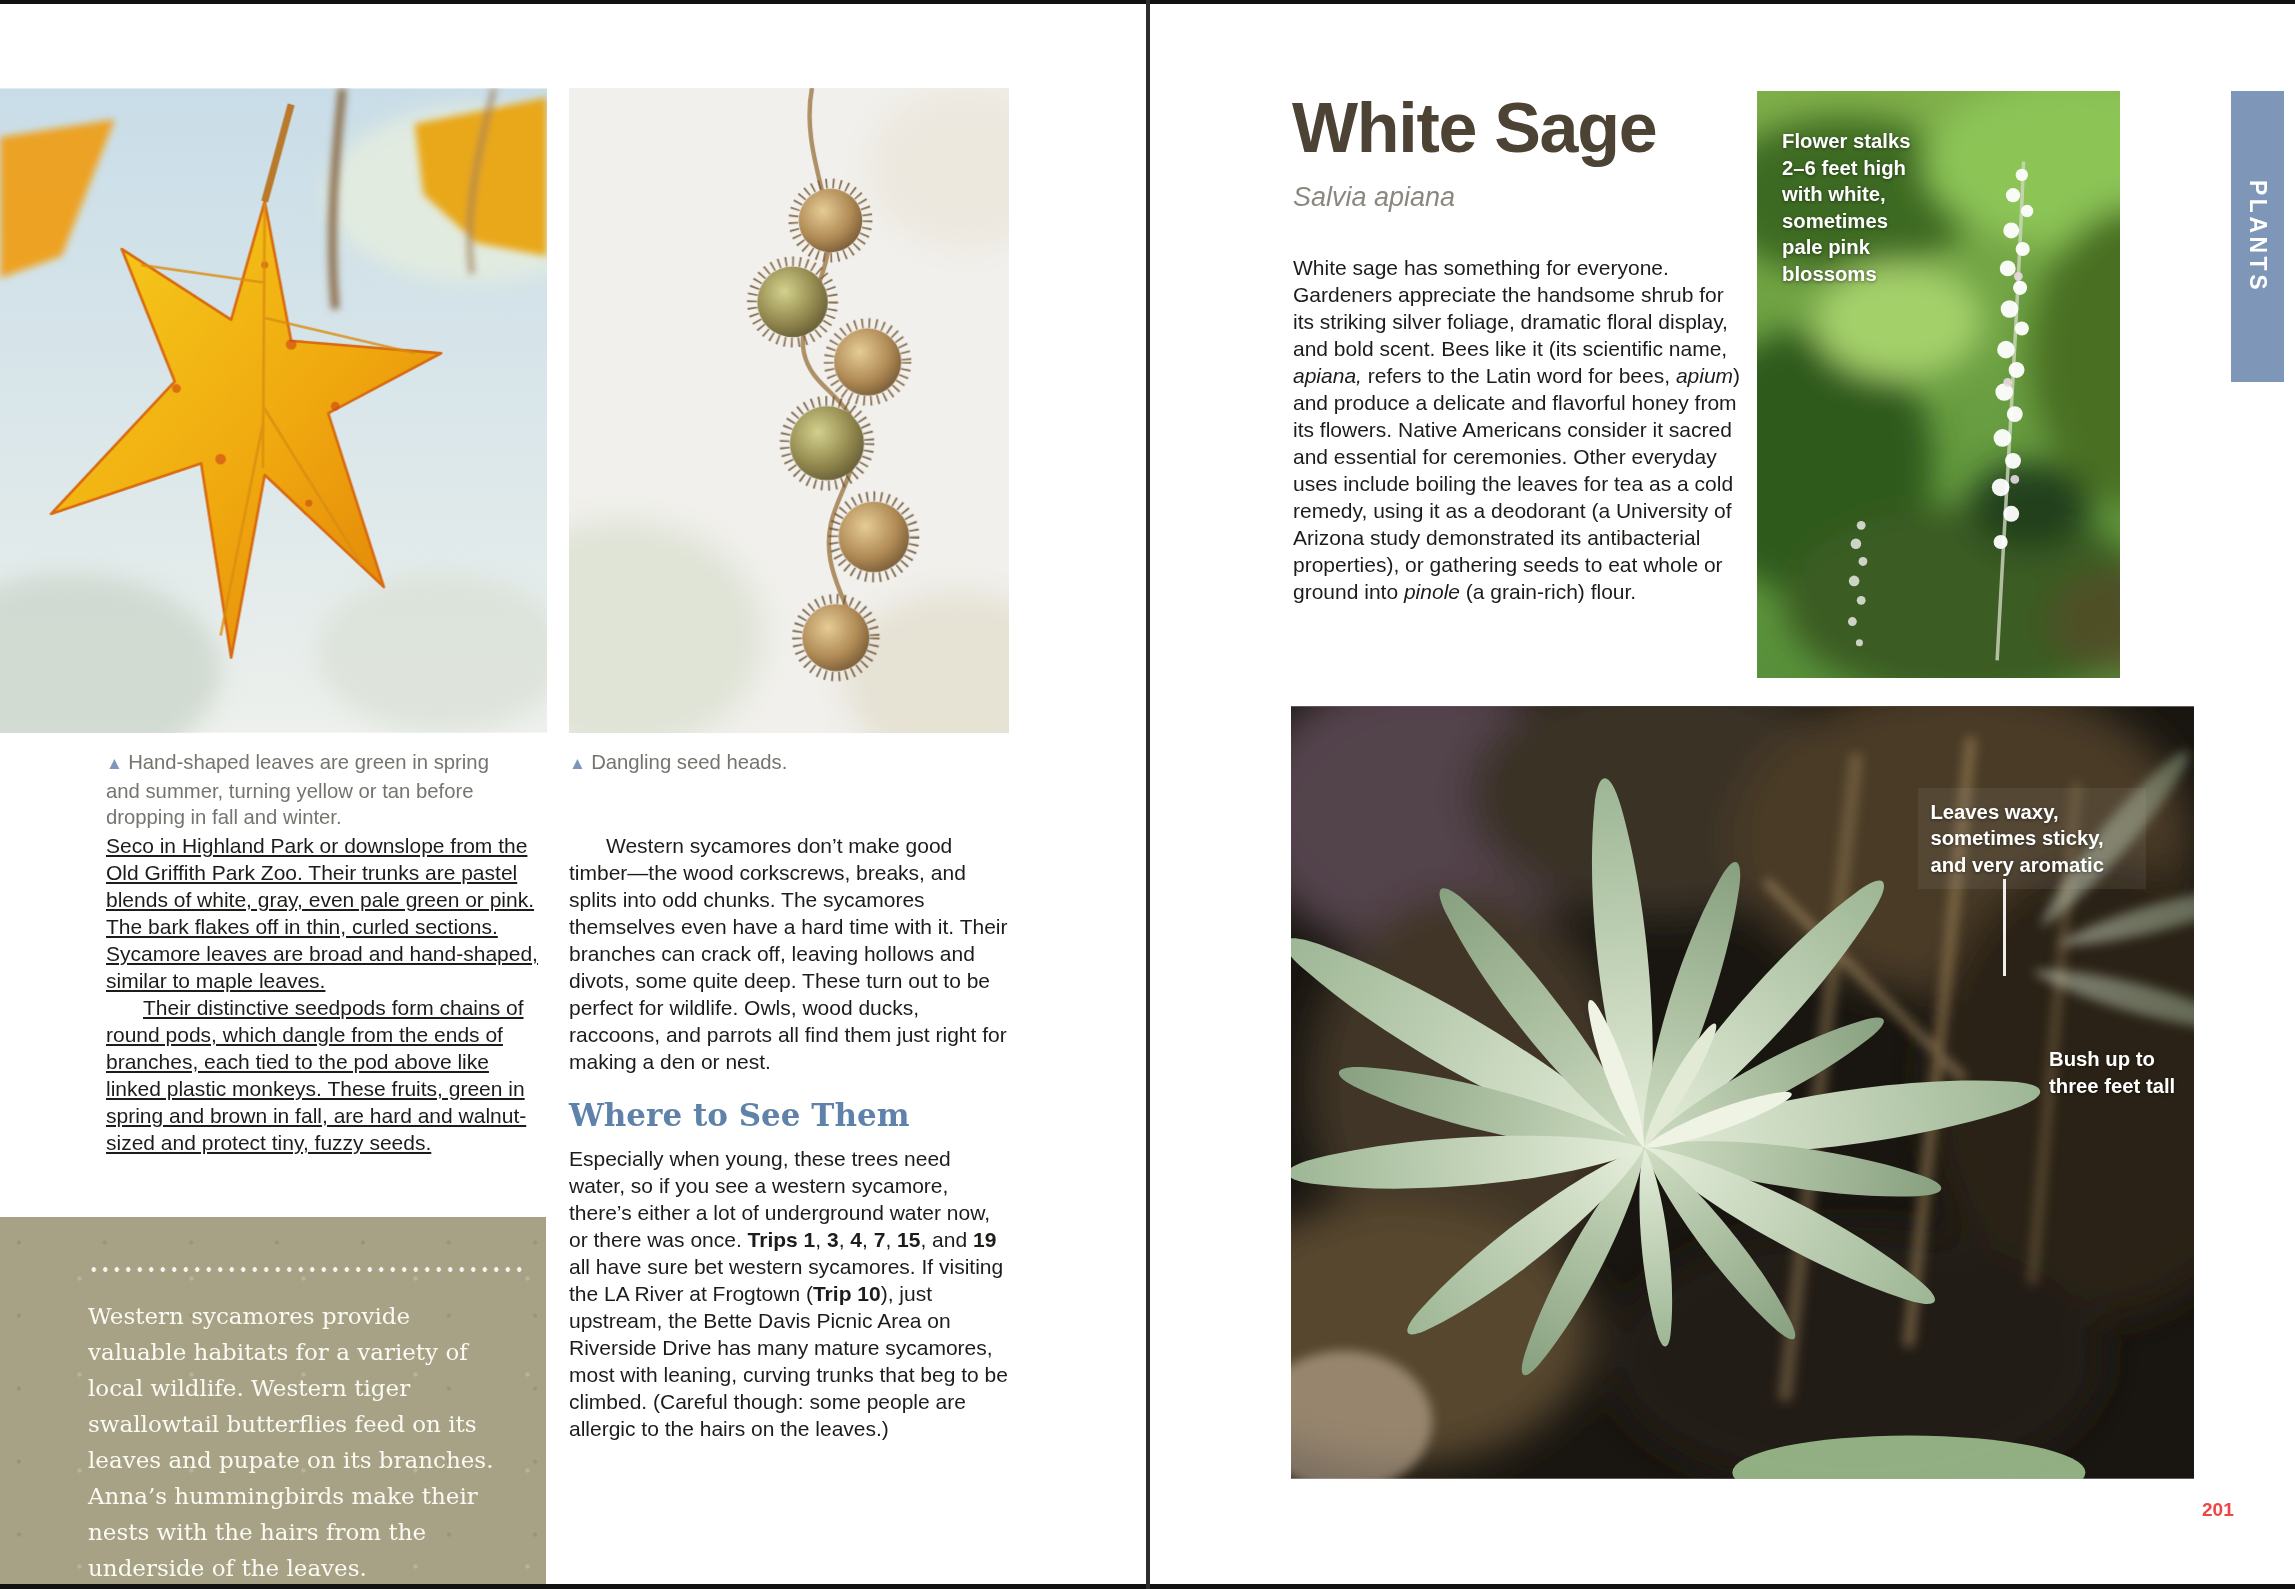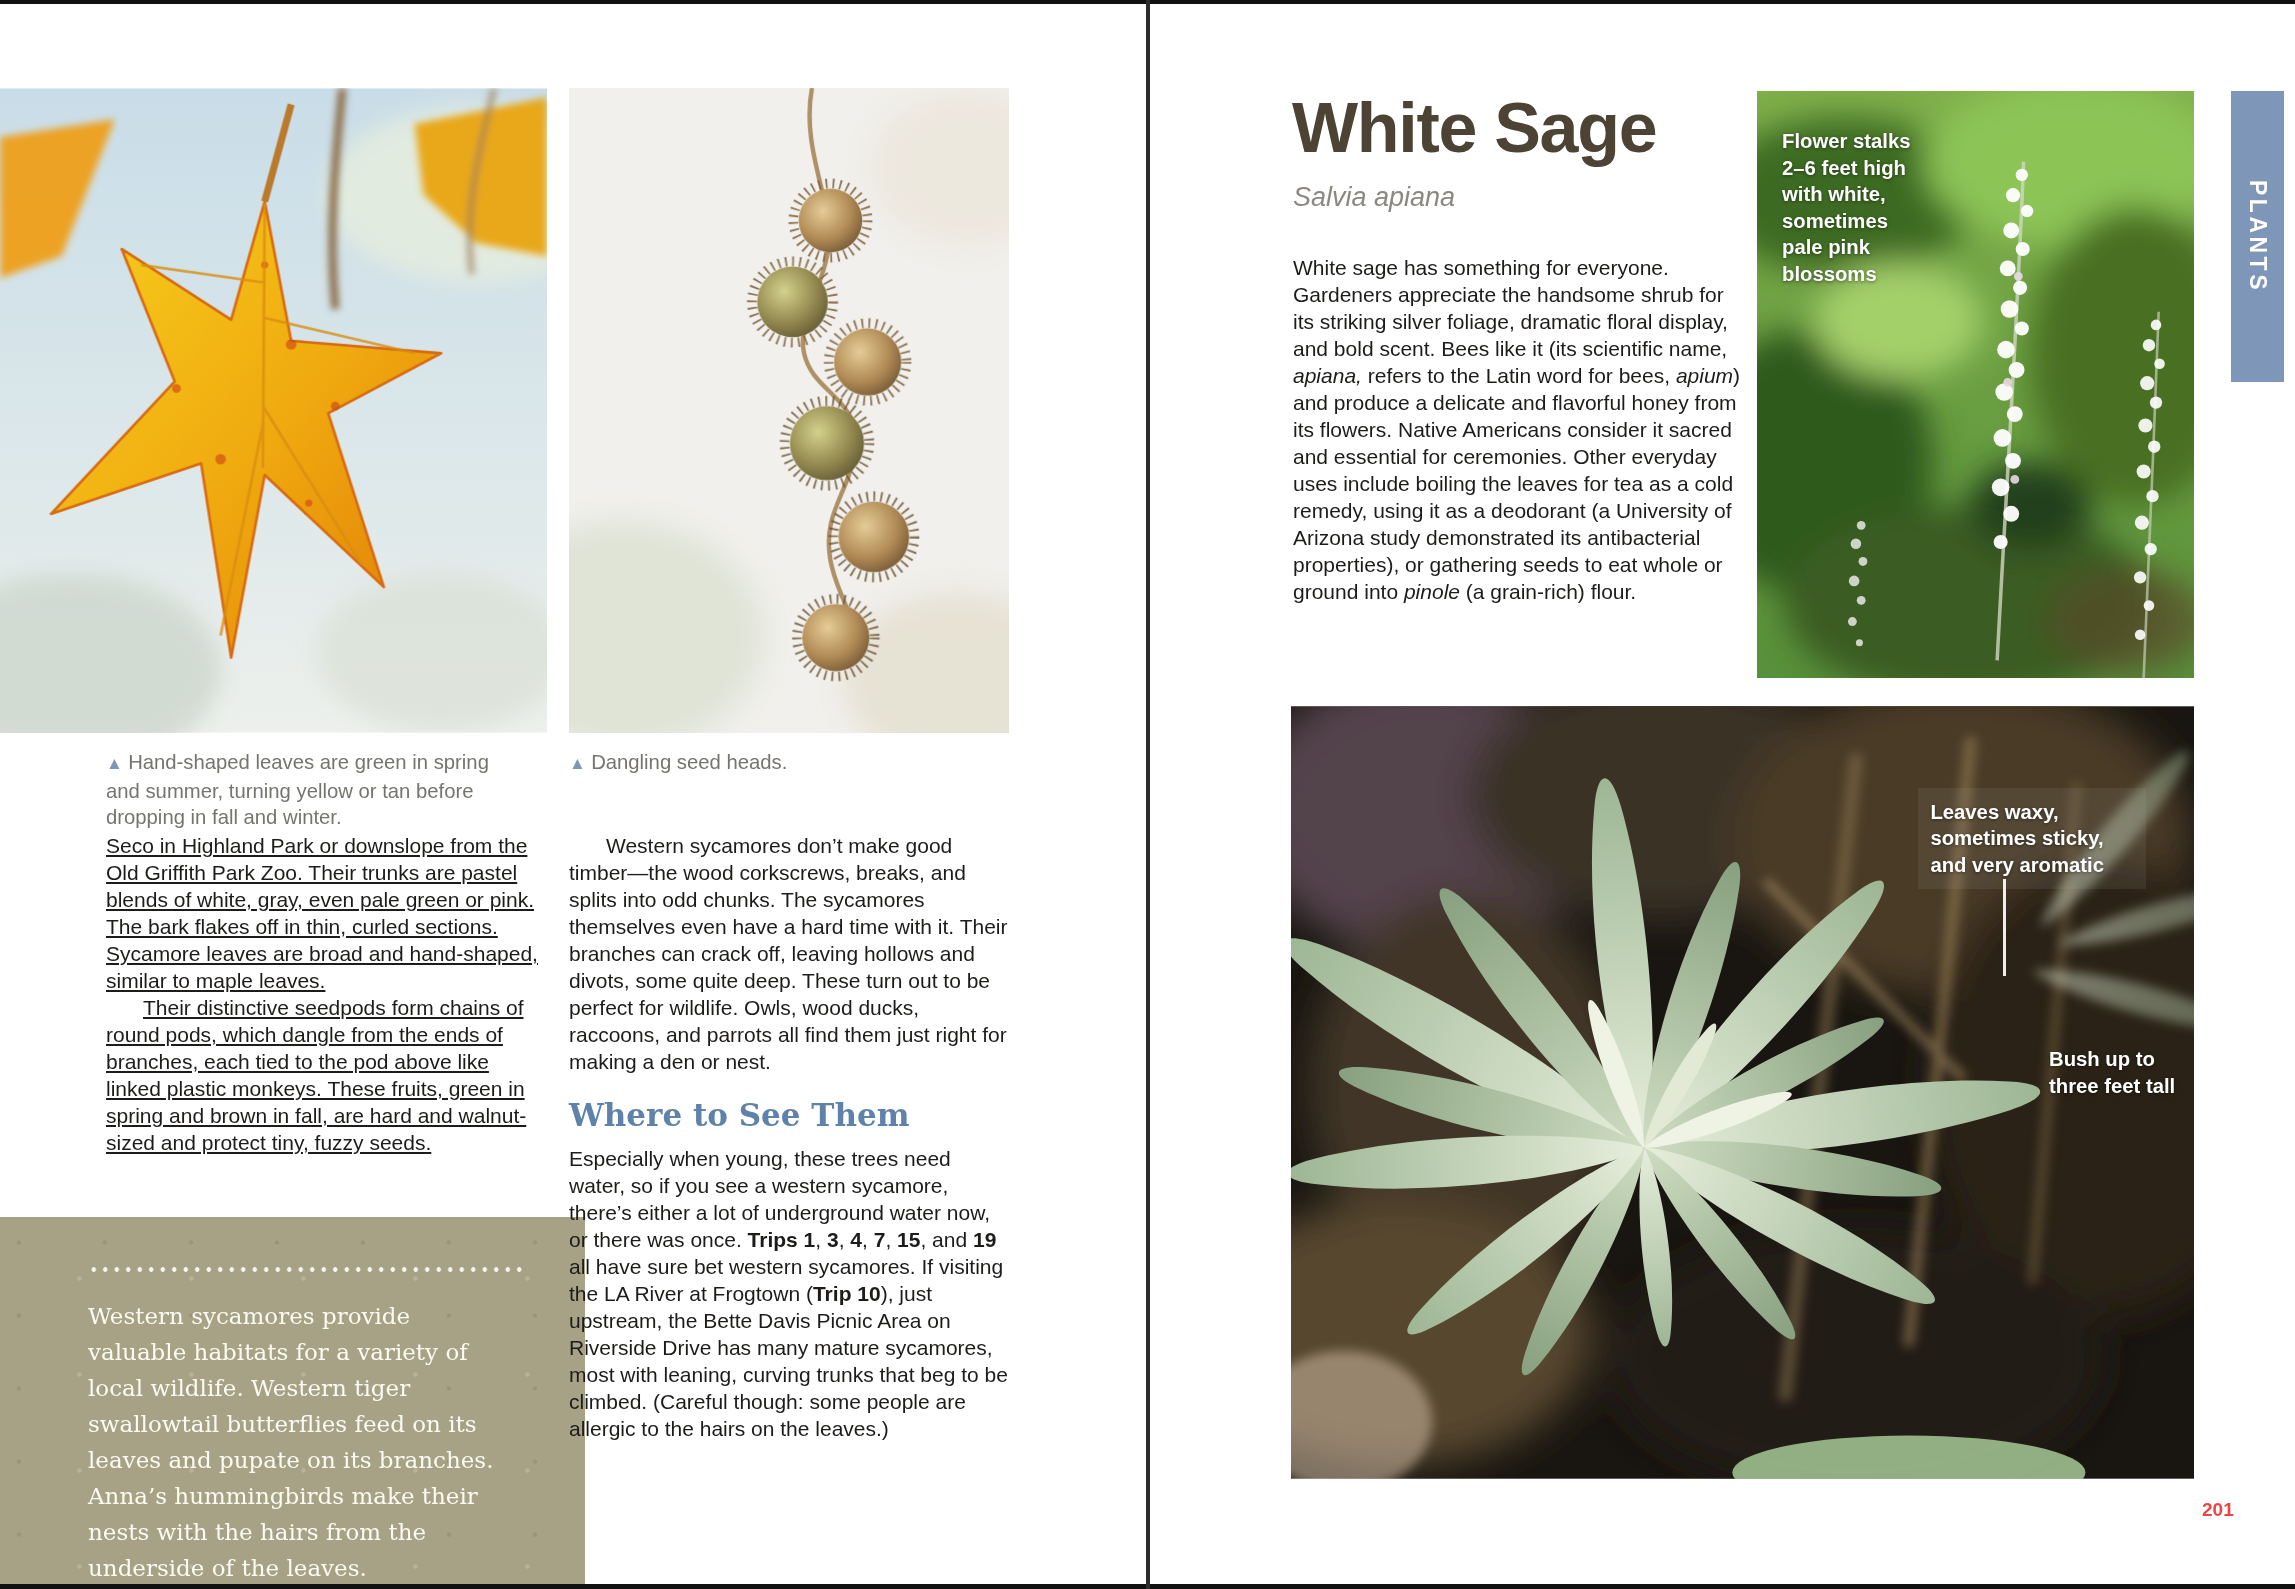--- a/index.html
+++ b/index.html
@@ -18,21 +18,21 @@
   .bodycol{position:absolute;font-size:21px;line-height:27px;color:#1d1c1a;}
   .bodycol p{margin:0;}
   .indent{text-indent:37px;}
 
   .h-see{font-family:"DejaVu Serif",serif;font-weight:700;color:#5e82aa;
          font-size:31px;line-height:35px;margin:23px 0 12.4px 0;}
 
   .sidebar{position:absolute;left:0;top:1217px;width:546px;height:367px;background:#a7a285;
            background-image:radial-gradient(circle at 22% 35%, rgba(120,110,80,.25) 1.8px, transparent 2.6px),
                             radial-gradient(circle at 71% 64%, rgba(235,230,210,.25) 1.8px, transparent 2.6px);
-           background-size:86px 73px, 112px 96px;padding-left:39px;}
+           background-size:86px 73px, 112px 96px;}
   .sidebar-dots{position:absolute;left:88px;top:49px;width:434px;height:7px;
            background-image:radial-gradient(circle, #f6f5ee 2.1px, transparent 2.6px);
            background-size:11.5px 7px;background-repeat:repeat-x;}
   .sidebar-text{position:absolute;left:88px;top:81px;width:426px;
            font-family:"DejaVu Serif",serif;font-size:23px;line-height:36px;color:#fbfaf3;}
 
   .ws-title{position:absolute;left:1292px;top:97px;font-size:70px;font-weight:800;
             letter-spacing:-1.3px;color:#4c4335;line-height:62px;}
   .ws-sub{position:absolute;left:1293px;top:182px;font-size:27px;font-style:italic;color:#8a8880;}
 
@@ -167,21 +167,21 @@
     <p><span>Especially when young, these trees need water, so if you see a western sycamore, there’s either a lot of underground water now, or there was once. </span><span style="font-weight: 700;">Trips 1</span><span>, </span><span style="font-weight: 700;">3</span><span>, </span><span style="font-weight: 700;">4</span><span>, </span><span style="font-weight: 700;">7</span><span>, </span><span style="font-weight: 700;">15</span><span>, and </span><span style="font-weight: 700;">19</span><span> all have sure bet western sycamores. If visiting the LA River at Frogtown (</span><span style="font-weight: 700;">Trip 10</span><span>), just upstream, the Bette Davis Picnic Area on Riverside Drive has many mature sycamores, most with leaning, curving trunks that beg to be climbed. (Careful though: some people are allergic to the hairs on the leaves.)</span></p>
   </div>
 
   <div class="ws-title">White Sage</div>
   <div class="ws-sub">Salvia apiana</div>
 
   <div class="bodycol" style="left:1293px;top:254px;width:455px;">
     <p><span>White sage has something for everyone. Gardeners appreciate the handsome shrub for its striking silver foliage, dramatic floral display, and bold scent. Bees like it (its scientific name, </span><span style="font-style: italic;">apiana,</span><span> refers to the Latin word for bees, </span><span style="font-style: italic;">apium</span><span>) and produce a delicate and flavorful honey from its flowers. Native Americans consider it sacred and essential for ceremonies. Other everyday uses include boiling the leaves for tea as a cold remedy, using it as a deodorant (a University of Arizona study demonstrated its antibacterial properties), or gathering seeds to eat whole or ground into </span><span style="font-style: italic;">pinole</span><span> (a grain-rich) flour.</span></p>
   </div>
 
-  <div class="photo" style="left:1757px;top:91px;width:437px;height:587px;">
+  <div class="photo" style="left:1757px;top:91px;width:363px;height:587px;">
     <svg width="437" height="587" viewBox="0 0 495 665">
       <defs>
         <linearGradient id="grn" x1="0" y1="0" x2="0" y2="1">
           <stop offset="0" stop-color="#7fae4a"></stop>
             <stop offset="1" stop-color="#57903a"></stop>
         </linearGradient>
         <filter id="b18">
             <feGaussianBlur stdDeviation="18"></feGaussianBlur>
           </filter>
       </defs>

